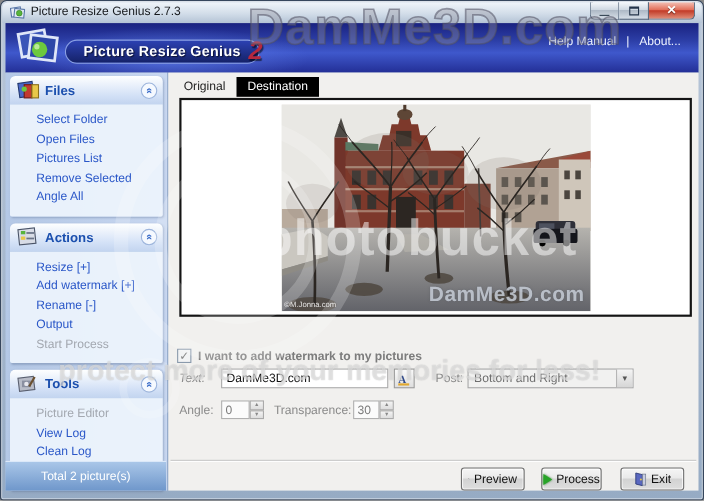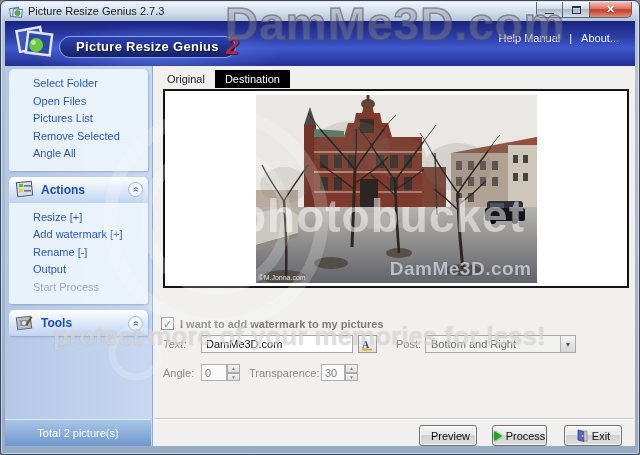--- a/index.html
+++ b/index.html
@@ -156,20 +156,32 @@
     <div class="blinks">
       <span class="blink">Help Manual</span>
       <span>|</span>
       <span class="blink">About...</span>
     </div>
   </div>
 
   <div class="sidebar">
 
     <div class="panel">
+      <div class="phead">
+        <span class="picon">
+          <svg width="24" height="22" viewBox="0 0 24 22">
+            <rect x="3" y="4" width="13" height="13" fill="#4a68c8" stroke="#22386e" transform="rotate(-8 9 10)"></rect>
+            <rect x="8" y="6" width="7" height="12" fill="#c23a30" stroke="#6e1a14"></rect>
+            <rect x="15" y="6" width="6" height="12" fill="#e8c84a" stroke="#8a701e"></rect>
+            <circle cx="8" cy="10" r="2.4" fill="#6cc83e"></circle>
+          </svg>
+        </span>
+        <span class="ptitle">Files</span>
+        <span class="chev"><span>»</span></span>
+      </div>
       <div class="pbody">
         <div class="sitem">Select Folder</div>
         <div class="sitem">Open Files</div>
         <div class="sitem">Pictures List</div>
         <div class="sitem">Remove Selected</div>
         <div class="sitem">Angle All</div>
       </div>
     </div>
 
     <div class="panel">
@@ -200,20 +212,26 @@
         <span class="picon">
           <svg width="24" height="22" viewBox="0 0 24 22">
             <rect x="3" y="5" width="14" height="12" fill="#b8bcc8" stroke="#5a6070" transform="rotate(-7 10 11)"></rect>
             <rect x="6" y="8" width="8" height="6" fill="#8a8fa0"></rect>
             <circle cx="10" cy="11" r="2" fill="#e8e8ee"></circle>
             <rect x="14" y="4" width="2" height="10" fill="#6a5030" transform="rotate(30 15 9)"></rect>
           </svg>
         </span>
         <span class="ptitle">Tools</span>
         <span class="chev"><span>»</span></span>
+      </div>
+      <div class="pbody">
+        <div class="sitem disabled">Picture Editor</div>
+        <div class="sitem">View Log</div>
+        <div class="sitem">Clean Log</div>
+        <div class="sitem disabled">Register Software</div>
       </div>
     </div>
 
     <div class="sfooter">Total 2 picture(s)</div>
   </div>
 
   <div class="main">
 
     <div class="tabs">
       <div class="tab inactive">Original</div>

